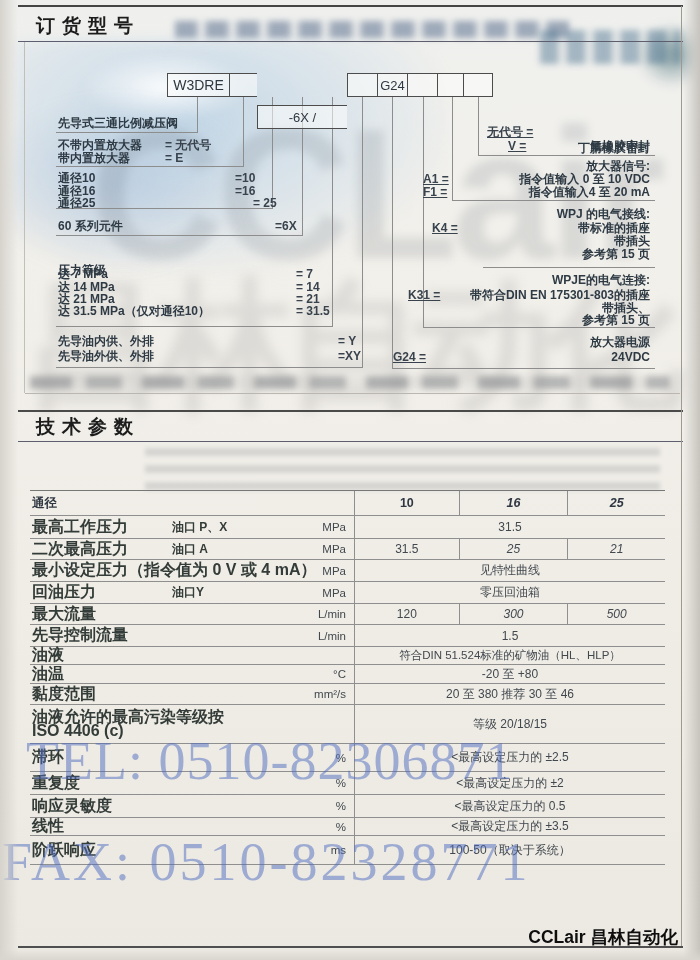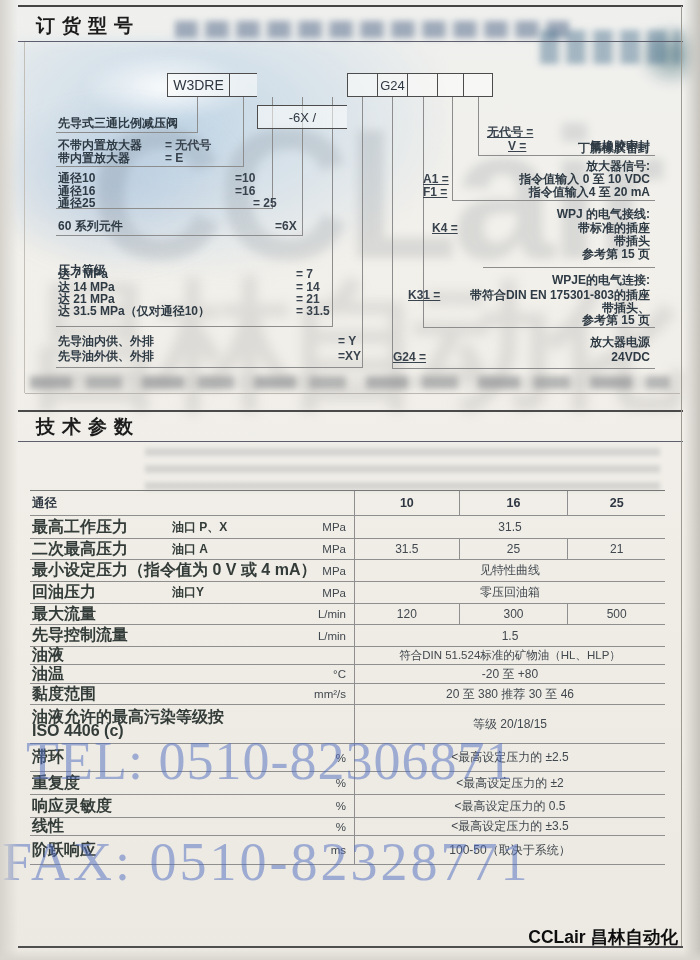--- a/index.html
+++ b/index.html
@@ -26,21 +26,21 @@
   .tbl{position:absolute;left:30px;top:490px;width:635px;border-top:1px solid #777;z-index:4;}
   .trow{display:flex;box-sizing:border-box;border-bottom:1px solid #8f8f8f;}
   .tl{width:324px;position:relative;display:flex;align-items:center;box-sizing:border-box;padding-left:2px;}
   .tlab{font-size:16px;color:#333c38;font-weight:600;white-space:nowrap;}
   .tsub{position:absolute;left:142px;font-size:12px;color:#333c38;font-weight:600;white-space:nowrap;}
   .tunit{margin-left:auto;padding-right:8px;font-size:11.5px;color:#41484e;font-weight:400;white-space:nowrap;}
   .tvspan{width:311px;display:flex;align-items:center;justify-content:center;
     font-size:12px;color:#41484e;border-left:1px solid #8f8f8f;box-sizing:border-box;text-align:center;}
   .tvcells{width:311px;display:flex;box-sizing:border-box;border-left:1px solid #8f8f8f;}
   .vc{display:flex;align-items:center;justify-content:center;font-size:12px;color:#41484e;box-sizing:border-box;}
-  .vc.b{border-left:1px solid #8f8f8f;}
+  .vc.b{border-left:1px solid #8f8f8f;font-style:italic;}
   .vc1{width:104px;}.vc2{width:109px;}.vc3{width:98px;}
   .hdr .tlab,.hdr .vc{font-weight:700;color:#2f3742;font-size:12.5px;}
   .two{flex-direction:column;align-items:flex-start;justify-content:center;display:flex;}
   .two .tlab{line-height:14px;}
   
   .telfax{position:absolute;font-family:"Liberation Serif","DejaVu Serif",serif;
     font-size:54px;color:#4f6cc0;opacity:.5;letter-spacing:1px;white-space:nowrap;z-index:6;pointer-events:none;}
   .brand-wm{font-size:185px;font-weight:700;color:#5a6570;opacity:.16;filter:blur(5px);letter-spacing:-6px;z-index:1;}
   .brandcn-wm{font-size:140px;font-weight:700;color:#8a8a8a;opacity:.20;filter:blur(6px);letter-spacing:-10px;z-index:1;}
   .footer-logo{position:absolute;right:22px;top:925px;font-size:17.5px;font-weight:600;color:#0e0e0e;z-index:5;white-space:nowrap;}

